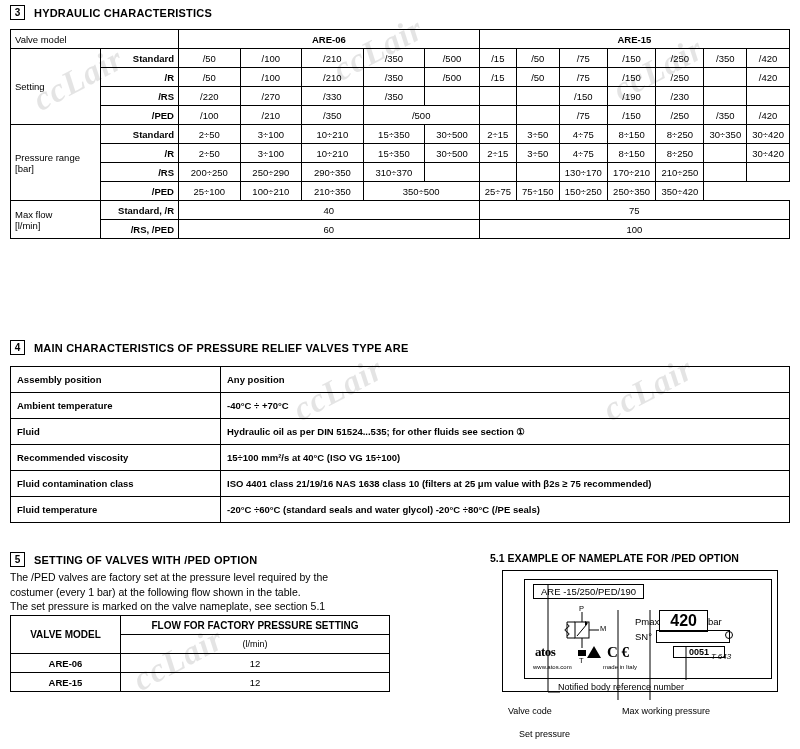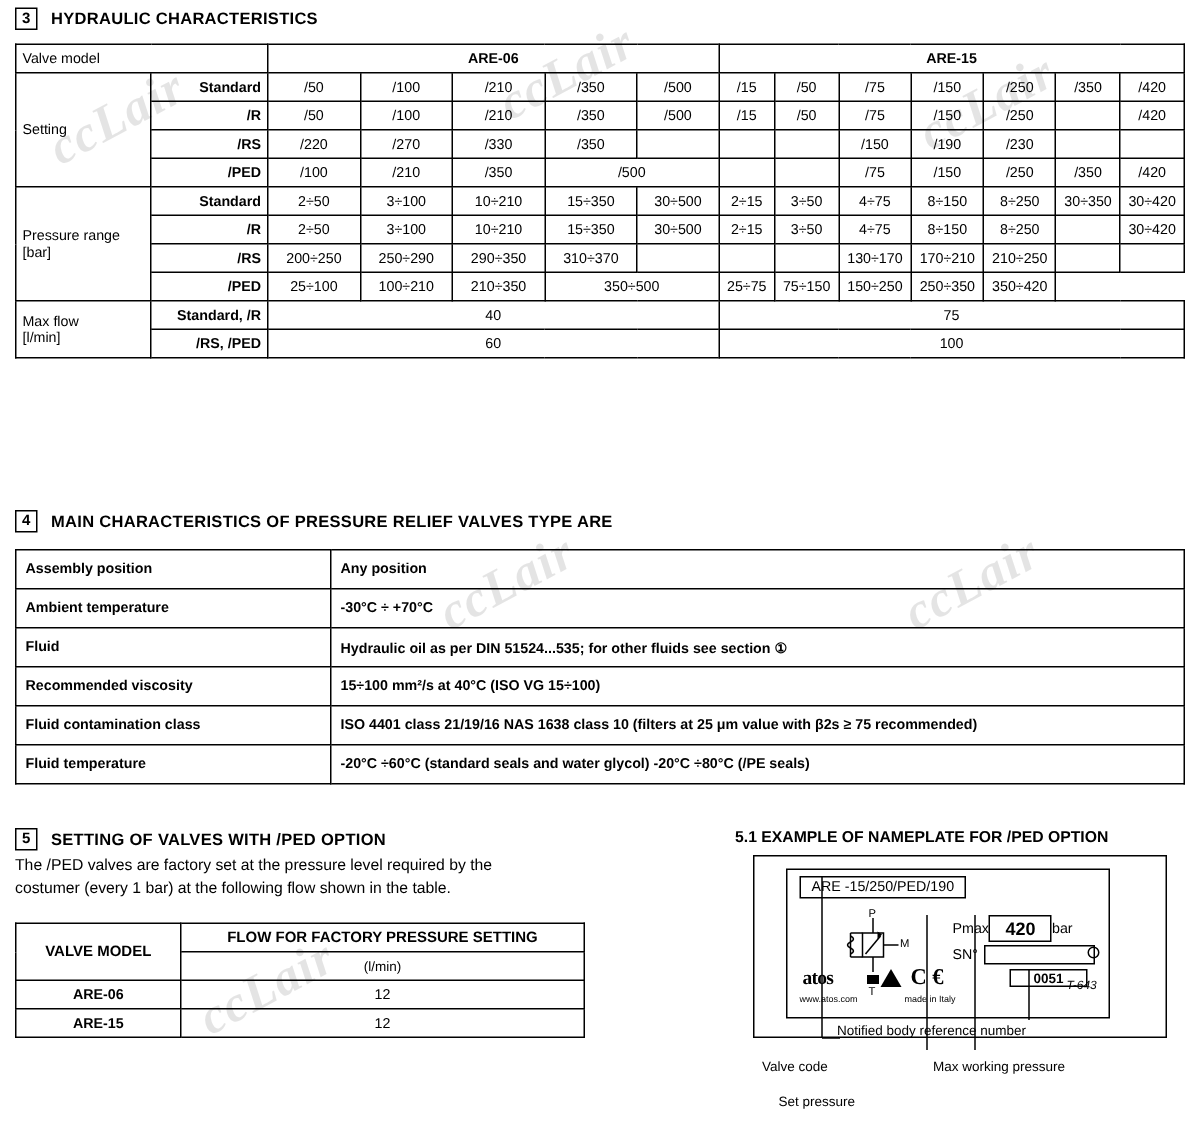--- a/index.html
+++ b/index.html
@@ -75,28 +75,28 @@
   #sec5text { position: absolute; left: 10px; top: 570px; width: 400px; font-size: 10.5px; line-height: 14.5px; }
   #tbl5 { position: absolute; left: 10px; top: 615px; width: 380px; }
   #tbl5 th, #tbl5 td { height: 19px; }
   #tbl5 .hdr { font-weight: bold; font-size: 10px; }
   #tbl5 .sub { font-weight: normal; font-size: 9px; }
 
   
   #sec51head { position: absolute; left: 490px; top: 552px; font-size: 10.5px; font-weight: bold; }
   #plate-wrap { position: absolute; left: 490px; top: 570px; width: 300px; height: 130px; }
   .plate-outer { position: absolute; left: 12px; top: 0; width: 276px; height: 122px; border: 1px solid #000; }
-  .plate-inner { position: absolute; left: 34px; top: 9px; width: 216px; height: 100px; border: 1px solid #000; }
+  .plate-inner { position: absolute; left: 34px; top: 9px; width: 248px; height: 100px; border: 1px solid #000; }
   .plate-code {
     position: absolute; left: 8px; top: 4px;
     border: 1px solid #000; padding: 1px 7px;
     font-size: 9.5px; background: #fff;
   }
   .pmax-row { position: absolute; left: 110px; top: 30px; display: flex; align-items: center; gap: 0; font-size: 9.5px; }
-  .pmax-box { border: 1px solid #000; padding: 1px 10px; font-weight: bold; font-size: 12px; }
+  .pmax-box { border: 1px solid #000; padding: 1px 10px; font-weight: bold; font-size: 16px; }
   .sn-row { position: absolute; left: 110px; top: 50px; display: flex; align-items: center; gap: 4px; font-size: 9.5px; }
   .sn-box { border: 1px solid #000; width: 74px; height: 13px; }
   .circle-dot { position: absolute; left: 200px; top: 51px; width: 8px; height: 8px; border: 1px solid #000; border-radius: 50%; }
   .atos-logo { position: absolute; left: 10px; top: 64px; font-size: 13px; font-weight: bold; font-family: Liberation Serif, serif; letter-spacing: -0.5px; }
   .atos-url { position: absolute; left: 8px; top: 84px; font-size: 6px; }
   .tri { position: absolute; left: 62px; top: 66px; width: 0; height: 0; border-left: 7px solid transparent; border-right: 7px solid transparent; border-bottom: 12px solid #000; }
   .ce { position: absolute; left: 82px; top: 64px; font-size: 15px; font-weight: bold; font-family: "Liberation Serif", serif; }
   .made { position: absolute; left: 78px; top: 84px; font-size: 6px; }
   .nb-box { position: absolute; left: 148px; top: 66px; border: 1px solid #000; font-size: 9px; padding: 0 15px; font-weight: bold; }
   .t643 { position: absolute; left: 186px; top: 72px; font-size: 8px; font-style: italic; }
@@ -281,21 +281,21 @@
   </div>
 
   <table id="tbl4">
     <tbody>
         <tr>
       <td class="lbl" style="width:210px;">Assembly position</td>
       <td class="lbl">Any position</td>
     </tr>
     <tr>
       <td class="lbl">Ambient temperature</td>
-      <td class="lbl">-30°C ÷ +70°C</td>
+      <td class="lbl">-40°C ÷ +70°C</td>
     </tr>
     <tr>
       <td class="lbl">Fluid</td>
       <td class="lbl">Hydraulic oil as per DIN 51524...535; for other fluids see section ①</td>
     </tr>
     <tr>
       <td class="lbl">Recommended viscosity</td>
       <td class="lbl">15÷100 mm²/s at 40°C (ISO VG 15÷100)</td>
     </tr>
     <tr>
@@ -310,20 +310,21 @@
     </table>
 
   <div class="sec-head" id="sec5head">
     <div class="sec-num">5</div>
     <div class="sec-title">SETTING OF VALVES WITH  /PED OPTION</div>
   </div>
 
   <div id="sec5text">
     <div>The /PED valves are factory set at the pressure level required by the</div>
     <div>costumer (every 1 bar) at the following flow shown in the table.</div>
+    <div>The set pressure is marked on the valve nameplate, see section 5.1</div>
   </div>
 
   <table id="tbl5">
     <tbody>
         <tr>
       <td class="hdr" rowspan="2" style="width:110px;">VALVE MODEL</td>
       <td class="hdr">FLOW FOR FACTORY PRESSURE SETTING</td>
     </tr>
     <tr>
       <td class="sub">(l/min)</td>

